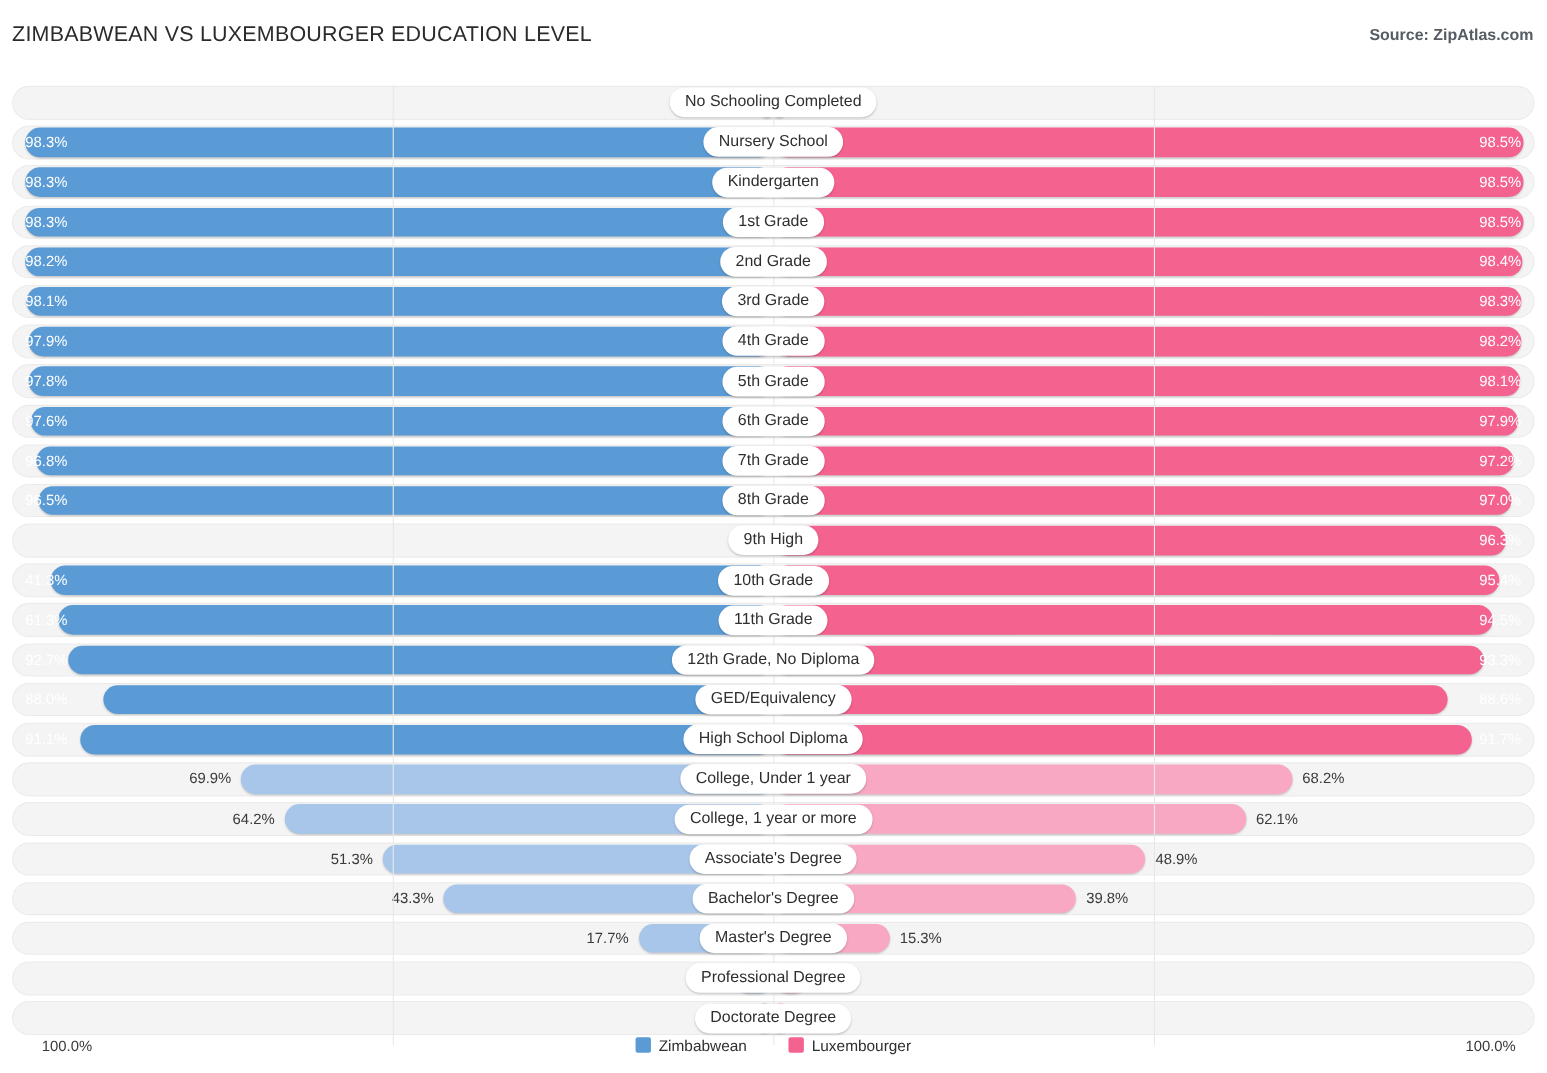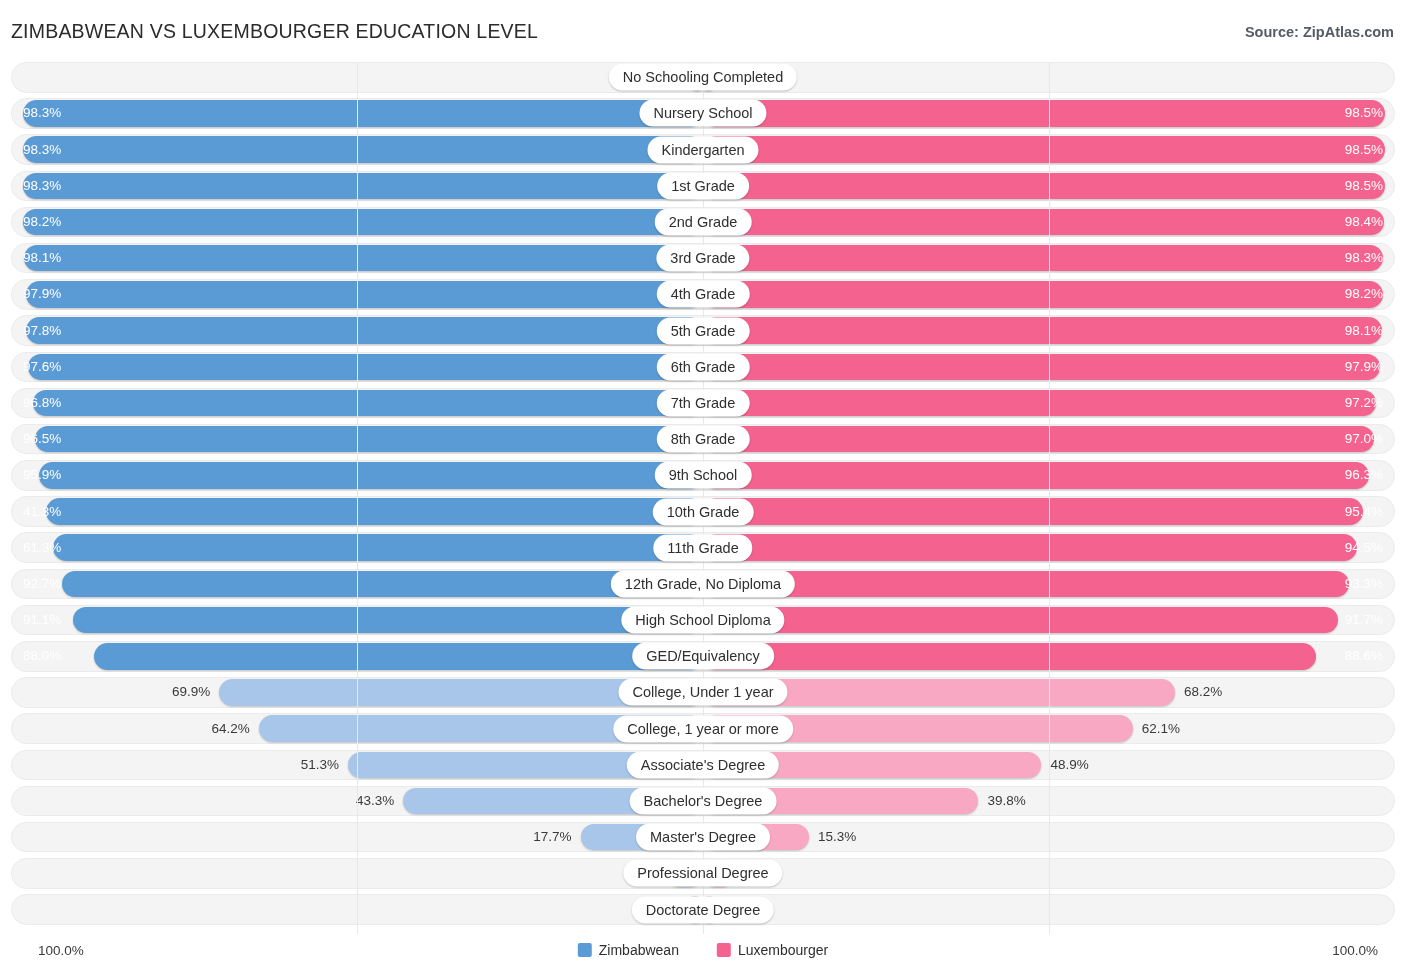--- a/index.html
+++ b/index.html
@@ -19,21 +19,21 @@
     white-space: nowrap;
   }
   .chart-source {
     position: absolute; right: 12px; top: 24px;
     font-size: 14.5px; font-weight: bold;
     color: #555c63; white-space: nowrap;
   }
 
   
   .plot {
-    position: absolute; left: 11px; top: 62px;
+    position: absolute; left: 11px; top: 78px;
     width: 1384px; height: 872px;
   }
   .vline { position: absolute; top: 0; bottom: 0; width: 1px; background: #e8e8e8; }
 
   .row {
     position: relative;
     width: 100%;
     height: 30.5px;
     margin-bottom: 5.7px;
   }
@@ -233,29 +233,25 @@
           <div class="vlabel inside" style="--w: 96.5%;">96.5%</div>
         </div>
         <div class="half right">
           <div class="bar" style="width: 97%; background: rgb(244, 98, 143);"></div>
           <div class="vlabel inside" style="--w: 97%;">97.0%</div>
         </div>
         <div class="cat-pill">8th Grade</div>
       </div>
       <div class="row">
         <div class="track"></div>
-        <div class="half left">
-          <div class="bar" style="width: 95.9%; background: rgb(91, 155, 213);"></div>
-          <div class="vlabel inside" style="--w: 95.9%;">95.9%</div>
-        </div>
         <div class="half right">
           <div class="bar" style="width: 96.3%; background: rgb(244, 98, 143);"></div>
           <div class="vlabel inside" style="--w: 96.3%;">96.3%</div>
         </div>
-        <div class="cat-pill">9th School</div>
+        <div class="cat-pill">9th High</div>
       </div>
       <div class="row">
         <div class="track"></div>
         <div class="half left">
           <div class="bar" style="width: 94.9%; background: rgb(91, 155, 213);"></div>
           <div class="vlabel inside" style="--w: 94.9%;">41.3%</div>
         </div>
         <div class="half right">
           <div class="bar" style="width: 95.4%; background: rgb(244, 98, 143);"></div>
           <div class="vlabel inside" style="--w: 95.4%;">95.4%</div>
@@ -282,40 +278,40 @@
         </div>
         <div class="half right">
           <div class="bar" style="width: 93.3%; background: rgb(244, 98, 143);"></div>
           <div class="vlabel inside" style="--w: 93.3%;">93.3%</div>
         </div>
         <div class="cat-pill">12th Grade, No Diploma</div>
       </div>
       <div class="row">
         <div class="track"></div>
         <div class="half left">
+          <div class="bar" style="width: 88%; background: rgb(91, 155, 213);"></div>
+          <div class="vlabel inside" style="--w: 88%;">88.0%</div>
+        </div>
+        <div class="half right">
+          <div class="bar" style="width: 88.6%; background: rgb(244, 98, 143);"></div>
+          <div class="vlabel inside" style="--w: 88.6%;">88.6%</div>
+        </div>
+        <div class="cat-pill">GED/Equivalency</div>
+      </div>
+      <div class="row">
+        <div class="track"></div>
+        <div class="half left">
           <div class="bar" style="width: 91.1%; background: rgb(91, 155, 213);"></div>
           <div class="vlabel inside" style="--w: 91.1%;">91.1%</div>
         </div>
         <div class="half right">
           <div class="bar" style="width: 91.7%; background: rgb(244, 98, 143);"></div>
           <div class="vlabel inside" style="--w: 91.7%;">91.7%</div>
         </div>
         <div class="cat-pill">High School Diploma</div>
-      </div>
-      <div class="row">
-        <div class="track"></div>
-        <div class="half left">
-          <div class="bar" style="width: 88%; background: rgb(91, 155, 213);"></div>
-          <div class="vlabel inside" style="--w: 88%;">88.0%</div>
-        </div>
-        <div class="half right">
-          <div class="bar" style="width: 88.6%; background: rgb(244, 98, 143);"></div>
-          <div class="vlabel inside" style="--w: 88.6%;">88.6%</div>
-        </div>
-        <div class="cat-pill">GED/Equivalency</div>
       </div>
       <div class="row">
         <div class="track"></div>
         <div class="half left">
           <div class="bar" style="width: 69.9%; background: rgb(168, 198, 234);"></div>
           <div class="vlabel outside" style="--w: 69.9%;">69.9%</div>
         </div>
         <div class="half right">
           <div class="bar" style="width: 68.2%; background: rgb(249, 168, 196);"></div>
           <div class="vlabel outside" style="--w: 68.2%;">68.2%</div>

